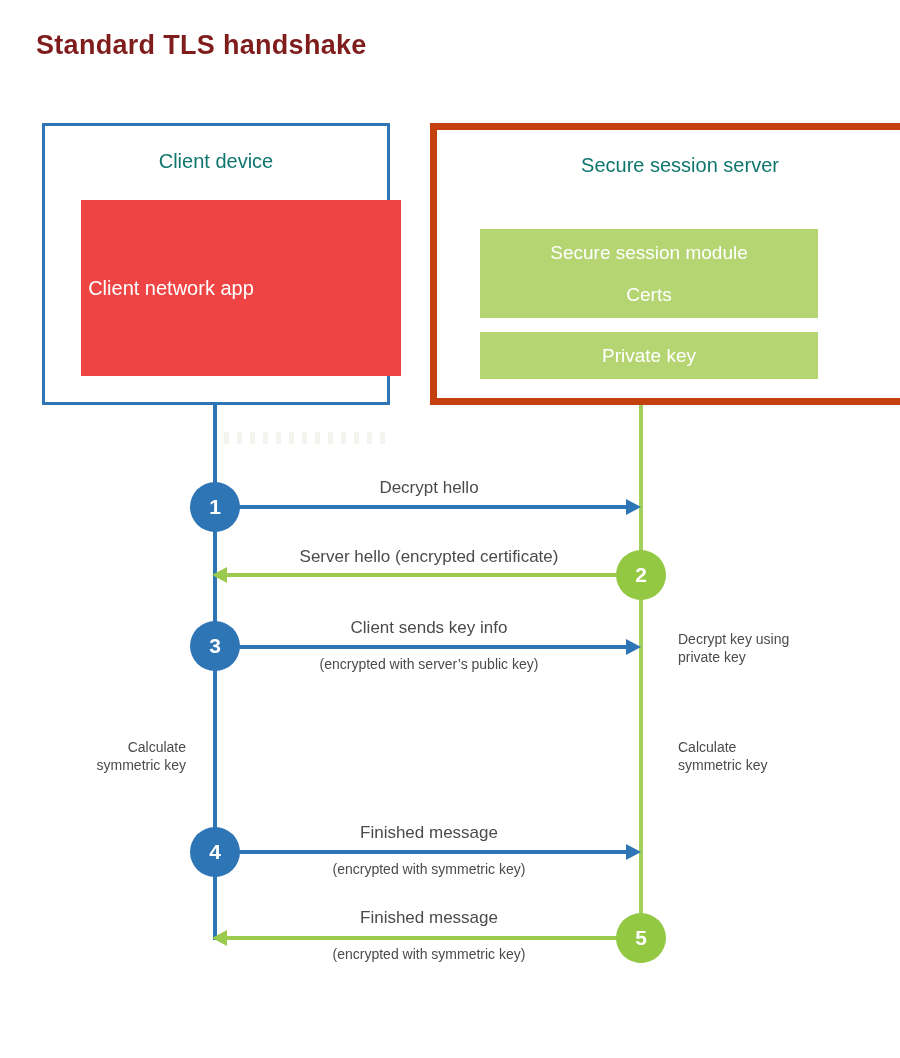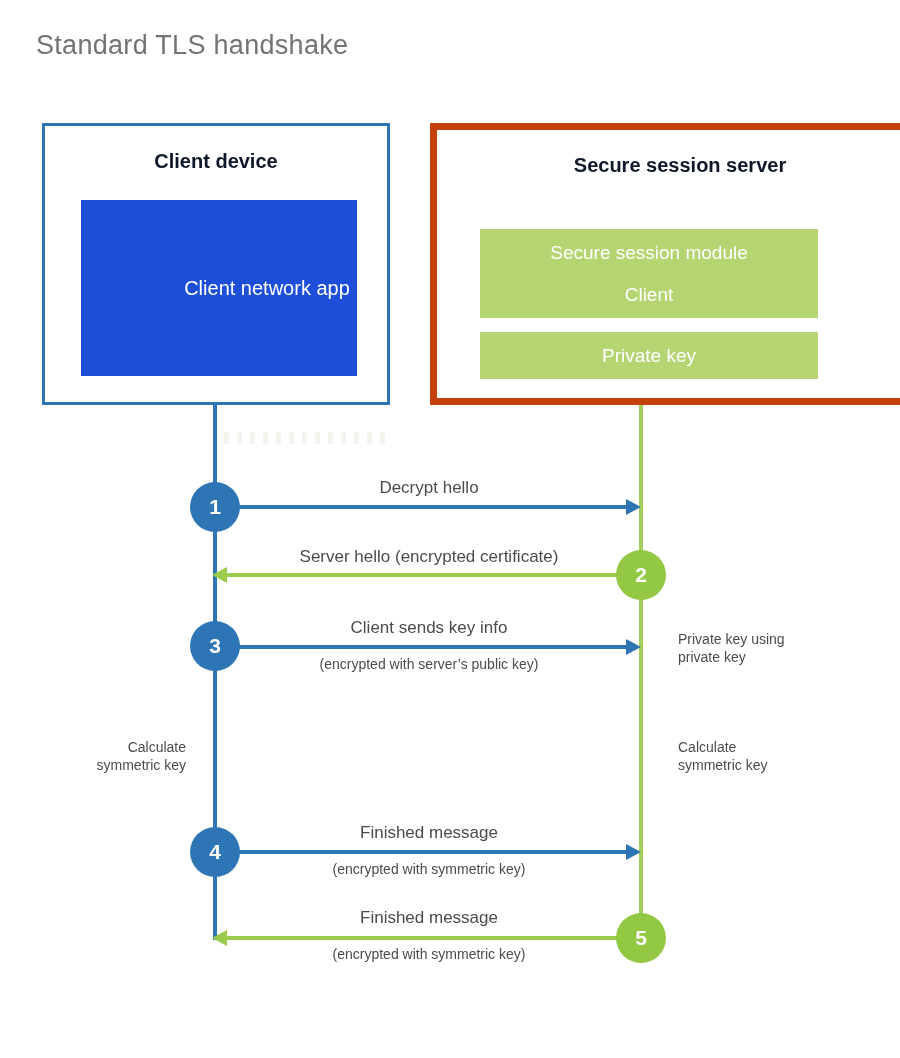--- a/index.html
+++ b/index.html
@@ -8,51 +8,51 @@
     width: 900px;
     height: 1058px;
     background: #ffffff;
     font-family: "Liberation Sans", "DejaVu Sans", sans-serif;
     overflow: hidden;
   }
   .title {
     position: absolute;
     left: 36px; top: 30px;
     font-size: 27px;
-    font-weight: 400;
-    color: #737373;
+    font-weight: 700;
+    color: #7f1d1d;
     letter-spacing: 0.3px;
   }
   
   .actor-box {
     position: absolute;
     top: 123px;
     height: 282px;
     background: #ffffff;
     box-sizing: border-box;
   }
   .actor-box.client { left: 42px;  width: 348px; border: 3px solid #2e75b6; }
   .actor-box.server { left: 430px; width: 500px; border: 7px solid #c2410c; }
   .actor-heading {
     position: absolute;
     left: 0; right: 0; top: 24px;
     text-align: center;
     font-size: 20px;
-    font-weight: bold;
-    color: #0f172a;
+    font-weight: normal;
+    color: #0f766e;
   }
   .client-app {
     position: absolute;
     left: 36px; top: 74px;
-    width: 276px; height: 176px;
-    background: #1d4ed8;
+    width: 320px; height: 176px;
+    background: #ef4444;
     color: #ffffff;
     font-size: 20px;
     line-height: 1.45;
-    display: flex; align-items: center; justify-content: flex-end;
+    display: flex; align-items: center; justify-content: flex-start;
     text-align: center;
   }
   .client-app .app-text { width: 180px; }
   .server-bar {
     position: absolute;
     left: 43px;
     width: 338px; height: 47px;
     background: #b5d573;
     color: #ffffff;
     font-size: 19px;
@@ -141,21 +141,21 @@
       <div class="app-text">Client network app</div>
     </div>
   </div>
 
   <div class="actor-box server">
     <div class="actor-heading">Secure session server</div>
     <div class="server-bar bar-0">
       <span>Secure session module</span>
     </div>
     <div class="server-bar bar-1">
-      <span>Client</span>
+      <span>Certs</span>
     </div>
     <div class="server-bar bar-2">
       <span>Private key</span>
     </div>
   </div>
 
   <div class="faint-dashes"></div>
 
   <div class="lifeline blue"></div>
   <div class="lifeline green"></div>
@@ -192,21 +192,21 @@
 
   <div class="msg-line green" style="left:227px; top:936px; width:414px;"></div>
   <div class="msg-head left" style="left:212px; top:930px;"></div>
   <div class="msg-label" style="top:908px;">Finished message</div>
   <div class="msg-sublabel" style="top:946px;">(encrypted with symmetric key)</div>
   <div class="step-circle green" style="left:616px; top:913px;">
     <span>5</span>
   </div>
 
   <div class="side-note align-left note-decrypt">
-    <div>Private key using</div>
+    <div>Decrypt key using</div>
     <div>private key</div>
   </div>
   <div class="side-note align-right note-calc-left">
     <div>Calculate</div>
     <div>symmetric key</div>
   </div>
   <div class="side-note align-left note-calc-right">
     <div>Calculate</div>
     <div>symmetric key</div>
   </div>

